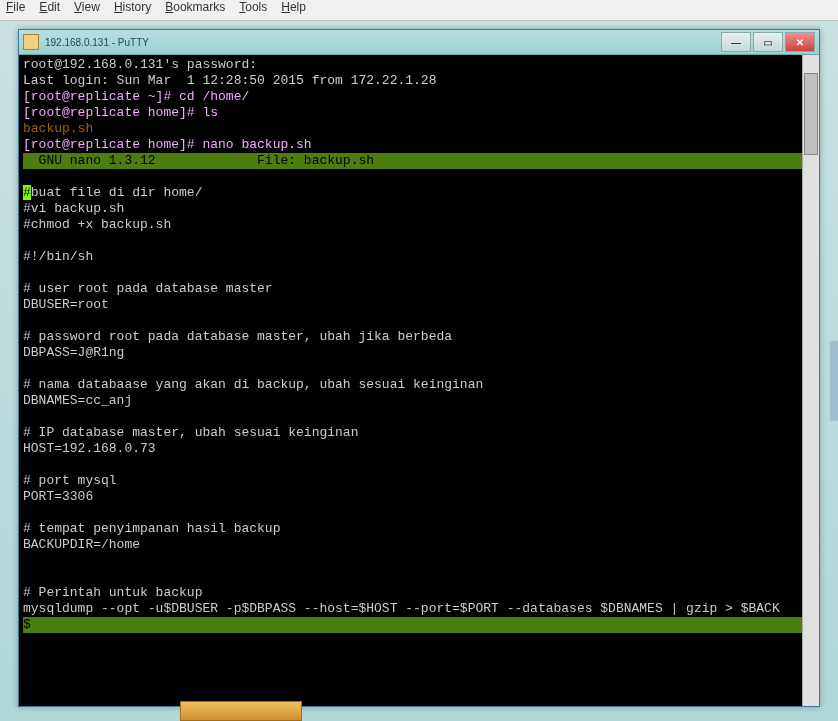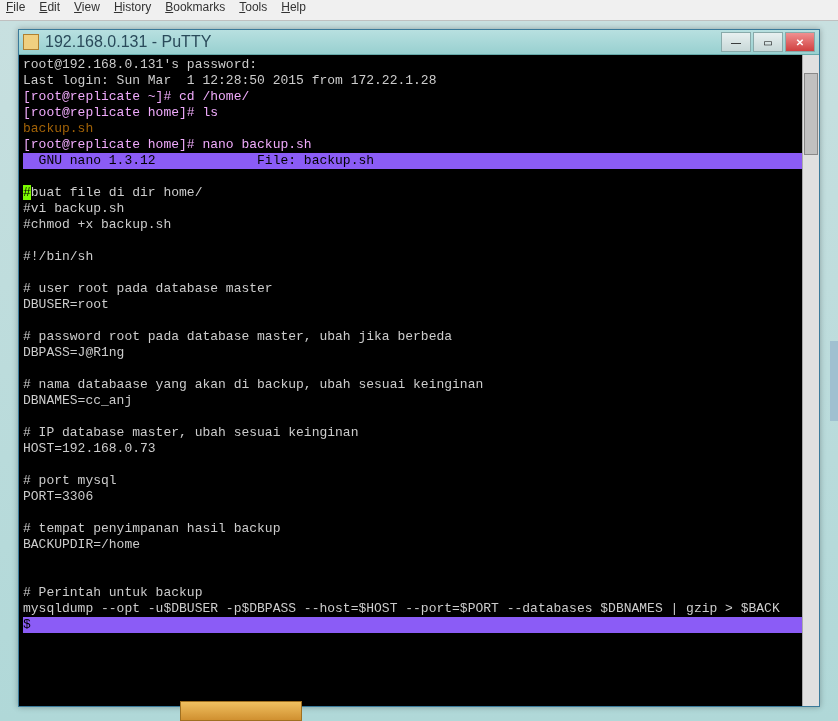--- a/index.html
+++ b/index.html
@@ -3,29 +3,29 @@
 <meta charset="utf-8">
 <style>
 html,body{margin:0;padding:0;font-family:sans-serif;font-size:12px;background:#d4e8e8;width:838px;height:721px;overflow:hidden}
 .menubar{height:20px;background:#f0f0f0;display:flex;align-items:flex-start;padding:0 6px;gap:14px;border-bottom:1px solid #c0c0c0}
 .menubar span{color:#333;cursor:default}
 .menubar span u{text-decoration:underline}
 .desktop{position:relative;height:700px;background:linear-gradient(#c8e0e0,#b0d8d8)}
 .putty{position:absolute;left:18px;top:8px;width:800px;height:676px;border:1px solid #3a7a9a;box-shadow:0 0 6px rgba(0,0,0,.3);background:#000;display:flex;flex-direction:column}
 .titlebar{height:24px;background:linear-gradient(#b8e0e0,#98d0d0);display:flex;align-items:center;padding:0 4px;border-bottom:1px solid #6aa}
 .titlebar .ticon{width:14px;height:14px;background:#f0d080;border:1px solid #b08030;margin-right:6px}
-.titlebar .ttext{flex:1;color:#2a4a5a;font-size:16px}
+.titlebar .ttext{flex:1;color:#2a4a5a;font-size:10px}
 .winbtns{display:flex;gap:2px}
 .winbtn{width:28px;height:18px;background:linear-gradient(#e8f0f0,#c8d8d8);border:1px solid #8aa;display:flex;align-items:center;justify-content:center;font-size:10px}
 .winbtn.close{background:linear-gradient(#f09090,#d04040);color:#fff;font-weight:bold}
 .terminal{flex:1;background:#000;position:relative;overflow:hidden}
 .termlines{padding:2px 4px;font-family:Consolas,"Courier New",monospace;font-size:13px;line-height:16px;white-space:pre;color:#ccc}
 .termlines .g{color:#a16207}
 .termlines .y{color:#f0abfc}
-.hlbar{background:#8b5cf6;color:#000;display:block;width:100%}
+.hlbar{background:#4d7c0f;color:#000;display:block;width:100%}
 .cursor{background:#7cfc00;color:#000}
 .scrollbar{position:absolute;right:0;top:0;bottom:0;width:16px;background:#e0e0e0;border-left:1px solid #aaa}
 .scrollthumb{position:absolute;left:1px;right:1px;top:18px;height:80px;background:#c0c0c0;border:1px solid #888}
 .taskfrag{position:absolute;bottom:0;left:180px;width:120px;height:18px;background:linear-gradient(#f0c060,#d09030);border:1px solid #a07020}
 .sidebar{position:absolute;right:0;top:320px;width:8px;height:80px;background:#a0c0d0}
 </style>
 </head>
 <body>
 
 <div class="menubar" id="menubar">

